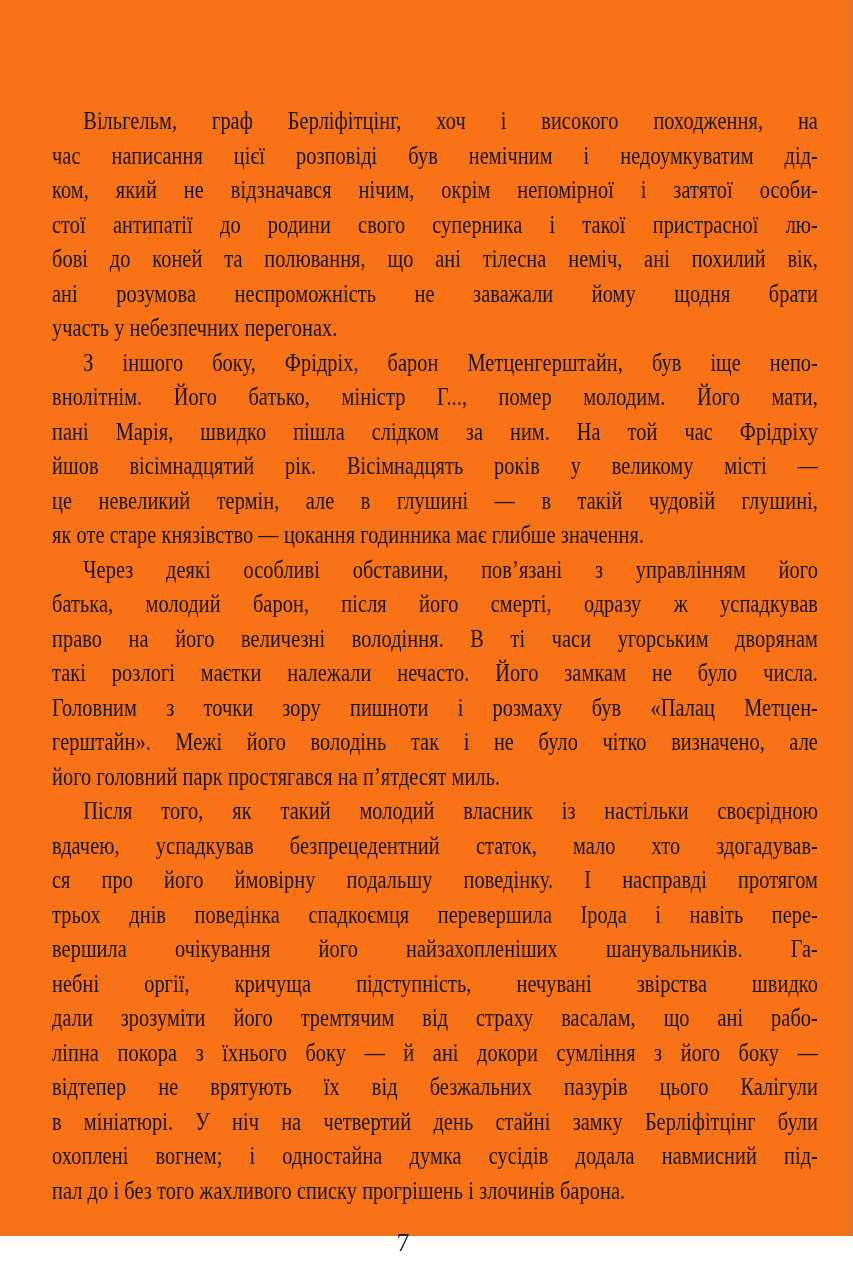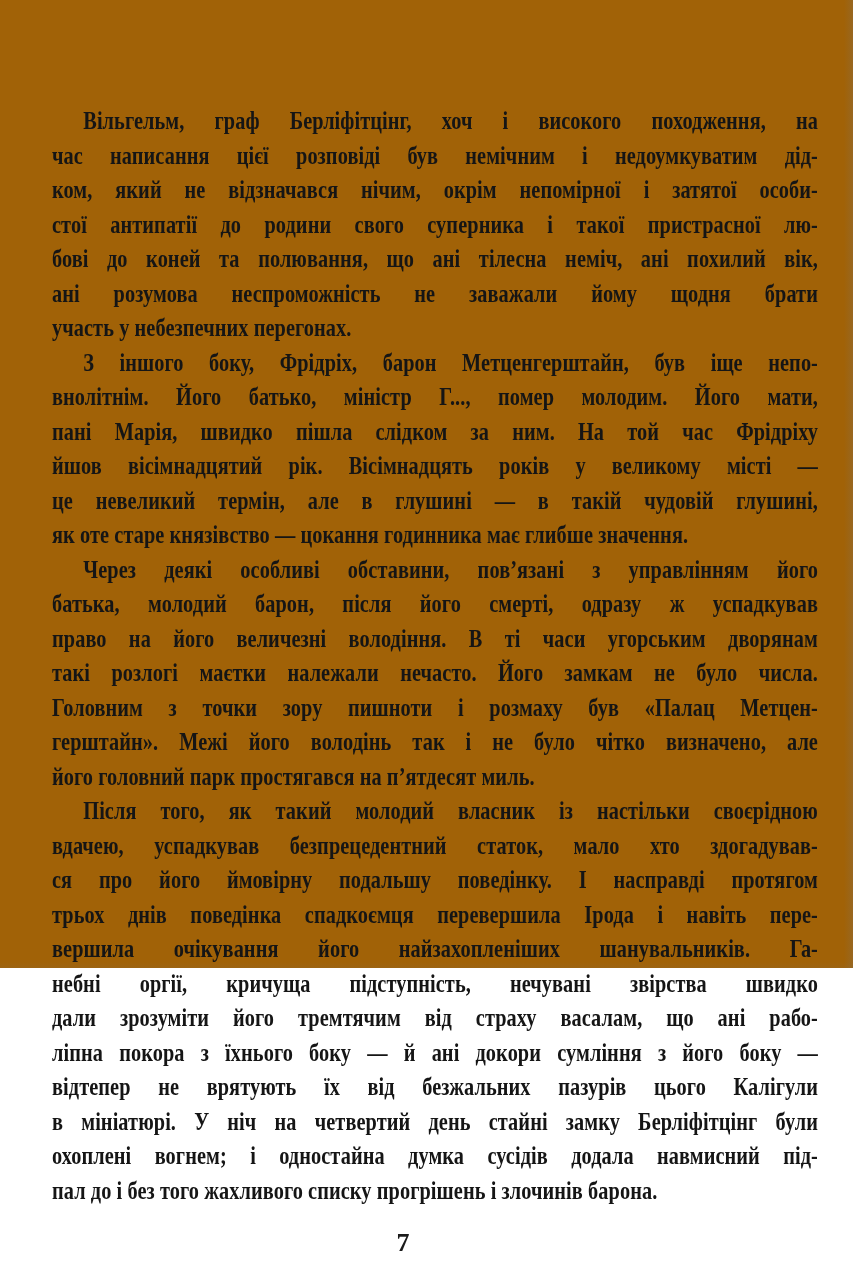--- a/index.html
+++ b/index.html
@@ -8,25 +8,24 @@
     background: #ffffff;
   }
   body {
     width: 853px;
     height: 1280px;
     overflow: hidden;
   }
   .page {
     position: relative;
     width: 853px;
-    height: 968px;
-    background: #a16207;
+    height: 1236px;
+    background: #f97316;
     font-family: "Liberation Serif", "DejaVu Serif", serif;
     color: #151515;
-    font-weight: bold;
   }
   
   .edge-shadow-right {
     position: absolute;
     top: 0; right: 0;
     width: 9px; height: 100%;
     background: linear-gradient(to right, rgba(120,120,120,0), rgba(120,120,120,0.22));
     pointer-events: none;
   }
   .edge-shadow-bottom {

